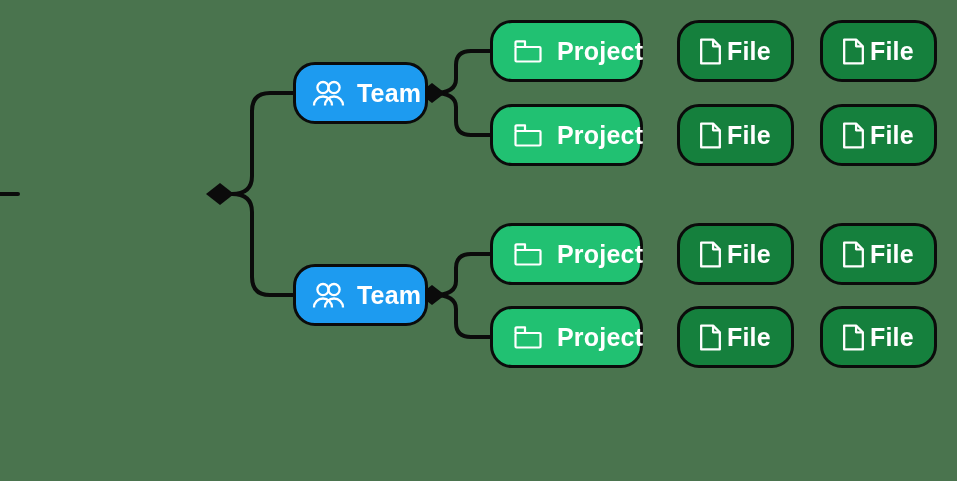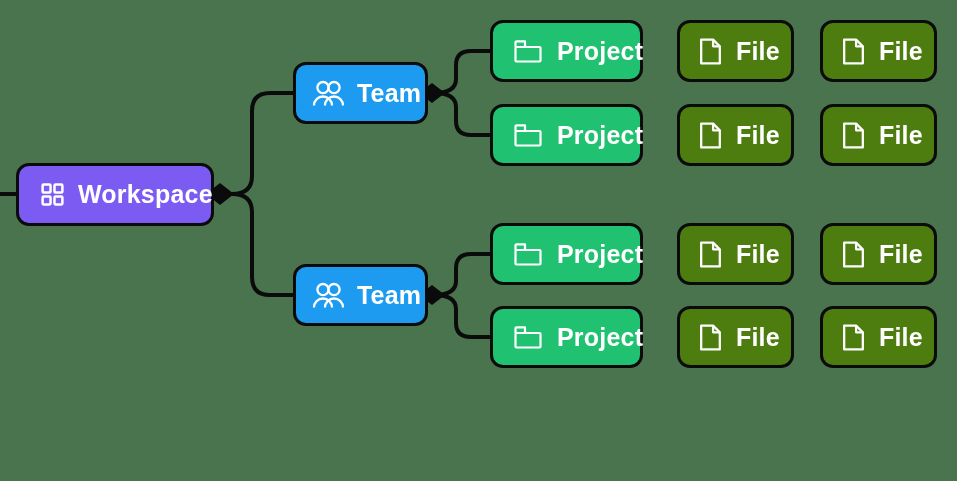--- a/index.html
+++ b/index.html
@@ -10,32 +10,32 @@
     overflow:hidden;
     font-family:"Liberation Sans",sans-serif;
   }
   .edges{position:absolute;left:0;top:0;}
   .node{
     position:absolute;
     box-sizing:border-box;
     display:flex;align-items:center;
     gap:13px;
     border:3.5px solid #0B0B0B;
-    border-radius:13px;
+    border-radius:22px;
     color:#FFFFFF;
     font-size:25px;
     font-weight:600;
     letter-spacing:.2px;
   }
   .node .icon{display:flex;align-items:center;flex:0 0 auto;}
   .node .label{white-space:nowrap;}
   .workspace{background:#7B5BF2;padding-left:21px;}
   .team{background:#1D9BF0;padding-left:16px;gap:12px;text-align:center;}
   .project{background:#21C172;padding-left:20px;gap:14px;}
-  .file{background:#4d7c0f;padding-left:18px;gap:13px;}
+  .file{background:#15803d;padding-left:18px;gap:4px;}
 </style>
 </head>
 <body>
 
 <div class="canvas">
 
   <svg class="edges" width="957" height="481" viewBox="0 0 957 481">
     <g fill="none" stroke="#0B0B0B" stroke-width="4" stroke-linecap="round">
       <path d="M 0 194 L 18 194"></path>
       <path d="M 232 194 Q 252 194 252 176 L 252 111 Q 252 93 270 93 L 294 93"></path>
@@ -45,31 +45,20 @@
       <path d="M 434 295 Q 456 295 456 281 L 456 268 Q 456 254 471 254 L 491 254"></path>
       <path d="M 434 295 Q 456 295 456 309 L 456 323 Q 456 337 471 337 L 491 337"></path>
     </g>
     <g fill="#0B0B0B">
       <polygon points="206,194 220,183 234,194 220,205"></polygon>
       <polygon points="419,93 432,83 445,93 432,103"></polygon>
       <polygon points="419,295 432,285 445,295 432,305"></polygon>
     </g>
   </svg>
 
-  <div class="node workspace" style="left:16px;top:163px;width:198px;height:63px">
-    <span class="icon">
-      <svg width="25" height="25" viewBox="0 0 24 24" fill="none" stroke="#FFFFFF" stroke-width="2.4">
-        <rect x="2.5" y="2.5" width="7.6" height="7.6" rx="1"></rect>
-        <rect x="13.9" y="2.5" width="7.6" height="7.6" rx="1"></rect>
-        <rect x="2.5" y="13.9" width="7.6" height="7.6" rx="1"></rect>
-        <rect x="13.9" y="13.9" width="7.6" height="7.6" rx="1"></rect>
-      </svg>
-    </span>
-    <span class="label">Workspace</span>
-  </div>
 
   <div class="node team" style="left:293px;top:62px;width:135px;height:62px">
     <span class="icon">
       <svg width="33" height="27" viewBox="0 0 33 27" fill="none" stroke="#FFFFFF" stroke-width="2.3">
         <circle cx="11" cy="7.6" r="5.6"></circle>
         <circle cx="22" cy="7.6" r="5.6"></circle>
         <path d="M2 25.5 a9 9 0 0 1 18 0"></path>
         <path d="M13 25.5 a9 9 0 0 1 18 0"></path>
       </svg>
     </span>

